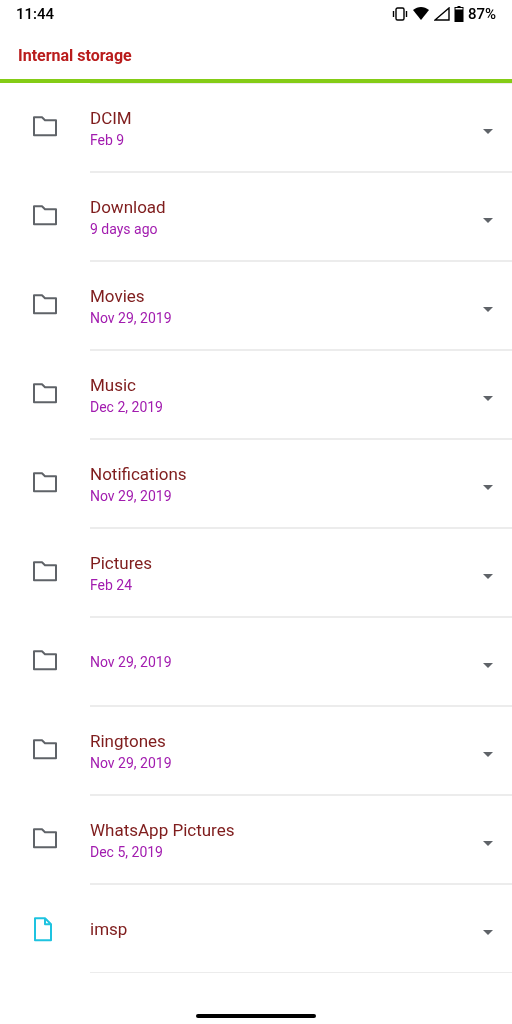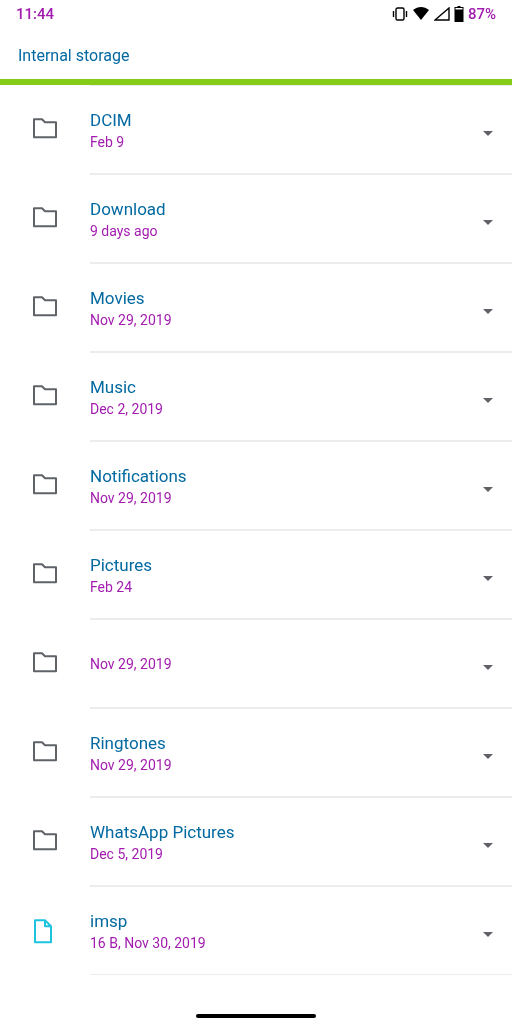--- a/index.html
+++ b/index.html
@@ -13,37 +13,37 @@
     }
 
     .status-bar {
       height: 28px;
       display: flex;
       align-items: center;
       justify-content: space-between;
       padding: 0 16px;
       font-size: 15px;
       font-weight: 500;
-      color: #a21caf;
+      color: #000000;
     }
     .status-left { }
     .status-right {
       display: flex;
       align-items: center;
       gap: 4px;
       text-align: right;
     }
     .status-right svg { display: block; }
 
     .breadcrumb {
       padding: 18px 18px 14px 18px;
       font-size: 16px;
-      color: #0369a1;
-      font-weight: 400;
-      border-bottom: 6px solid #84cc16;
+      color: #b91c1c;
+      font-weight: 700;
+      border-bottom: 4px solid #84cc16;
     }
 
     .list {
       padding-left: 90px;
     }
 
     .row-wrapper {
       position: relative;
     }
 
@@ -70,21 +70,21 @@
 
     .row-text {
       flex: 1;
       display: flex;
       flex-direction: column;
       gap: 4px;
     }
 
     .row-name {
       font-size: 17px;
-      color: #0369a1;
+      color: #7f1d1d;
     }
 
     .row-sub {
       font-size: 14px;
       color: #a21caf;
     }
 
     .row-caret {
       width: 12px;
       height: 12px;
@@ -294,21 +294,20 @@
 
   <div class="row-wrapper">
     <div class="row">
       <span class="row-icon">
         <svg width="22" height="26" viewBox="0 0 22 26">
             <path d="M3 2 h10 l6 6 v16 h-16 z M13 2 v6 h6" fill="none" stroke="#1ec3e0" stroke-width="2" stroke-linejoin="round"></path>
           </svg>
       </span>
       <div class="row-text">
         <div class="row-name">imsp</div>
-        <div class="row-sub">16 B, Nov 30, 2019</div>
       </div>
       <span class="row-caret"><svg width="12" height="12" viewBox="0 0 12 12">
             <path d="M1 4 L6 9 L11 4 Z" fill="#5f6368"></path>
           </svg></span>
     </div>
   </div>
 
 </div>
 
 <div class="nav-handle"></div>

